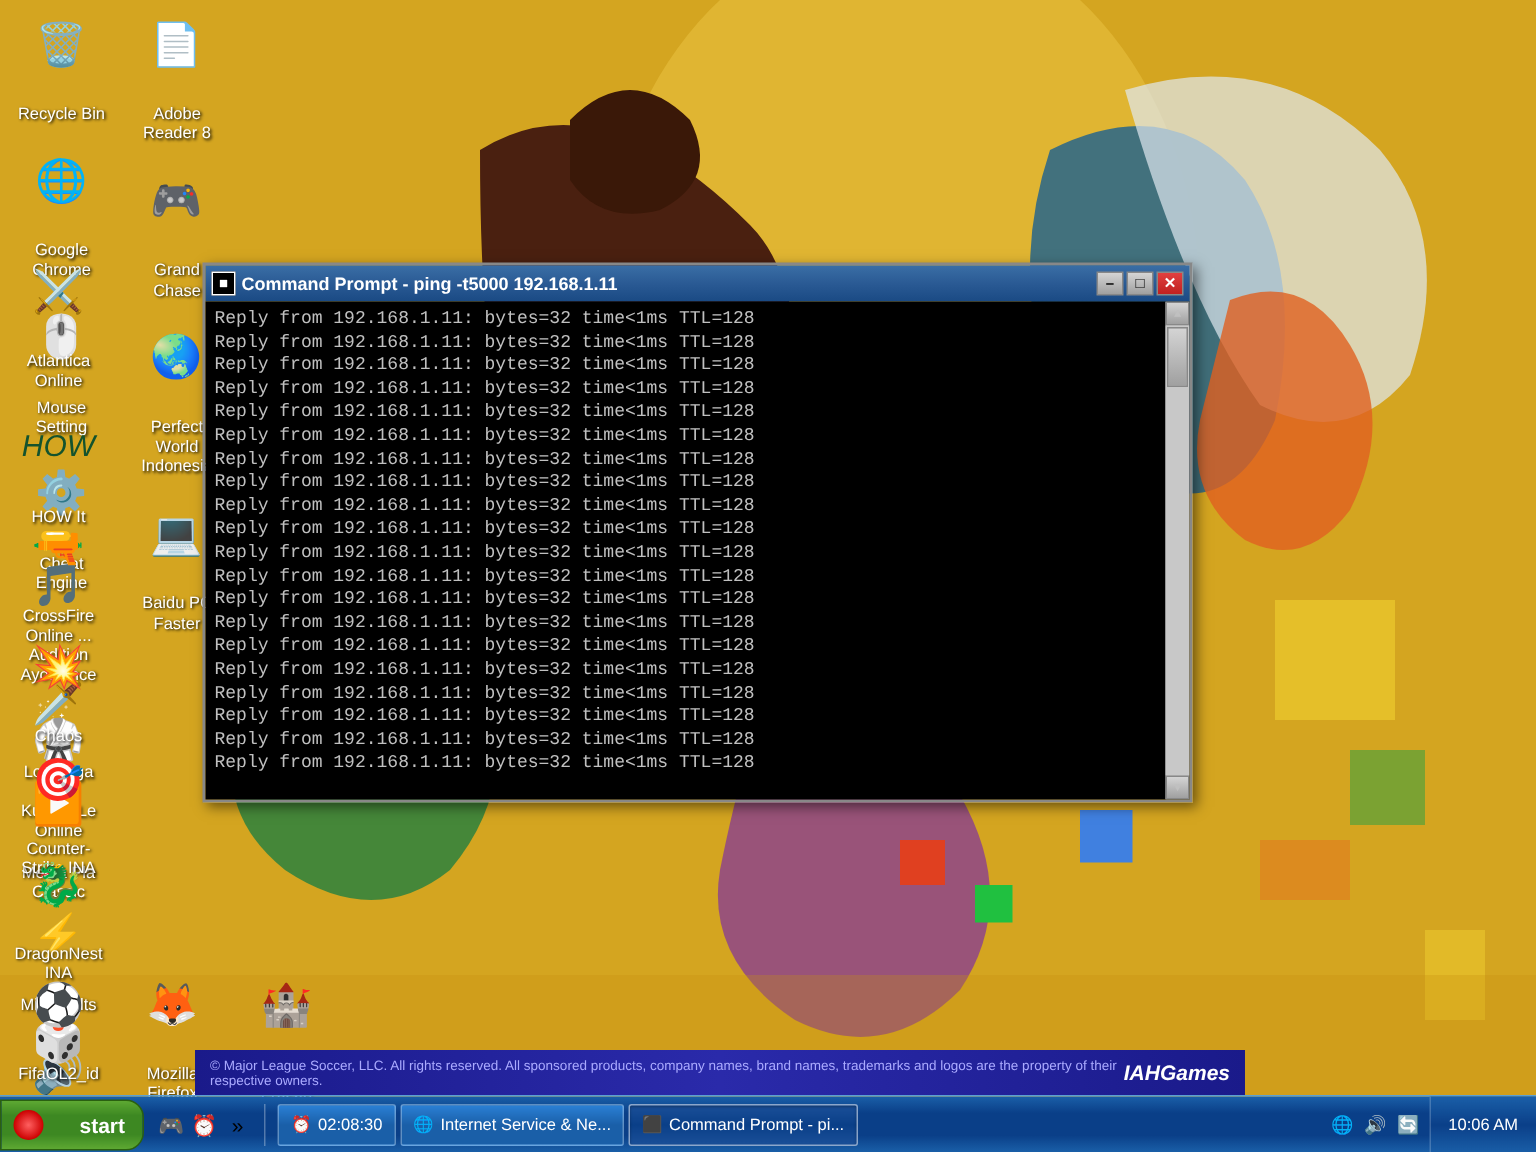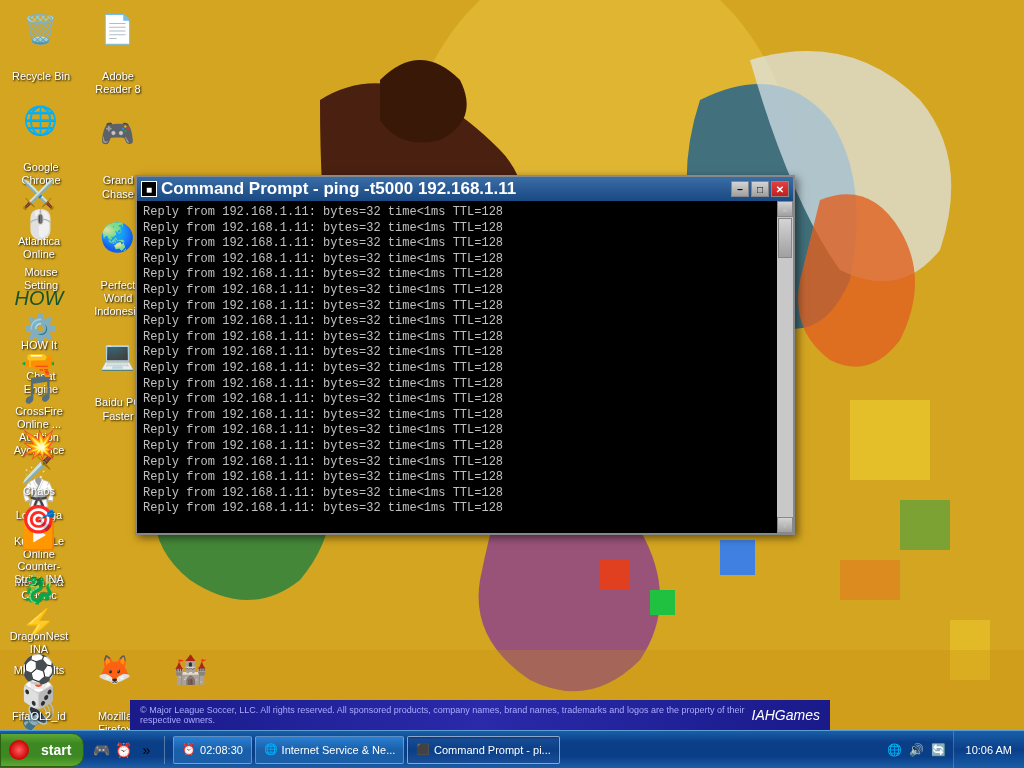--- a/index.html
+++ b/index.html
@@ -101,21 +101,21 @@
       border: 1px solid #fff;
       display: flex;
       align-items: center;
       justify-content: center;
       font-size: 10px;
       color: white;
     }
 
     .cmd-titlebar-title {
       flex: 1;
-      font-size: 17px;
+      font-size: 12px;
     }
 
     .cmd-titlebar-buttons {
       display: flex;
       gap: 2px;
     }
 
     .title-btn {
       width: 18px;
       height: 16px;
@@ -205,21 +205,21 @@
       align-items: center;
       justify-content: space-between;
       padding: 0 10px;
       font-size: 9px;
       color: #aaaaff;
       z-index: 99;
     }
 
     .iah-logo {
       color: #ffffff;
-      font-weight: normal;
+      font-weight: bold;
       font-size: 14px;
       font-style: italic;
     }
 
     
     .taskbar {
       position: absolute;
       bottom: 0;
       left: 0;
       width: 1024px;
@@ -232,21 +232,21 @@
     }
 
     .start-button {
       height: 34px;
       background: linear-gradient(to bottom, #5da832 0%, #3d8822 30%, #3d8822 70%, #5da832 100%);
       border: 1px solid #2a6010;
       border-radius: 0 12px 12px 0;
       padding: 0 12px 0 8px;
       display: flex;
       align-items: center;
-      gap: 12px;
+      gap: 24px;
       cursor: pointer;
       color: white;
       font-weight: bold;
       font-size: 14px;
       margin-right: 4px;
     }
 
     .start-orb {
       width: 20px;
       height: 20px;

